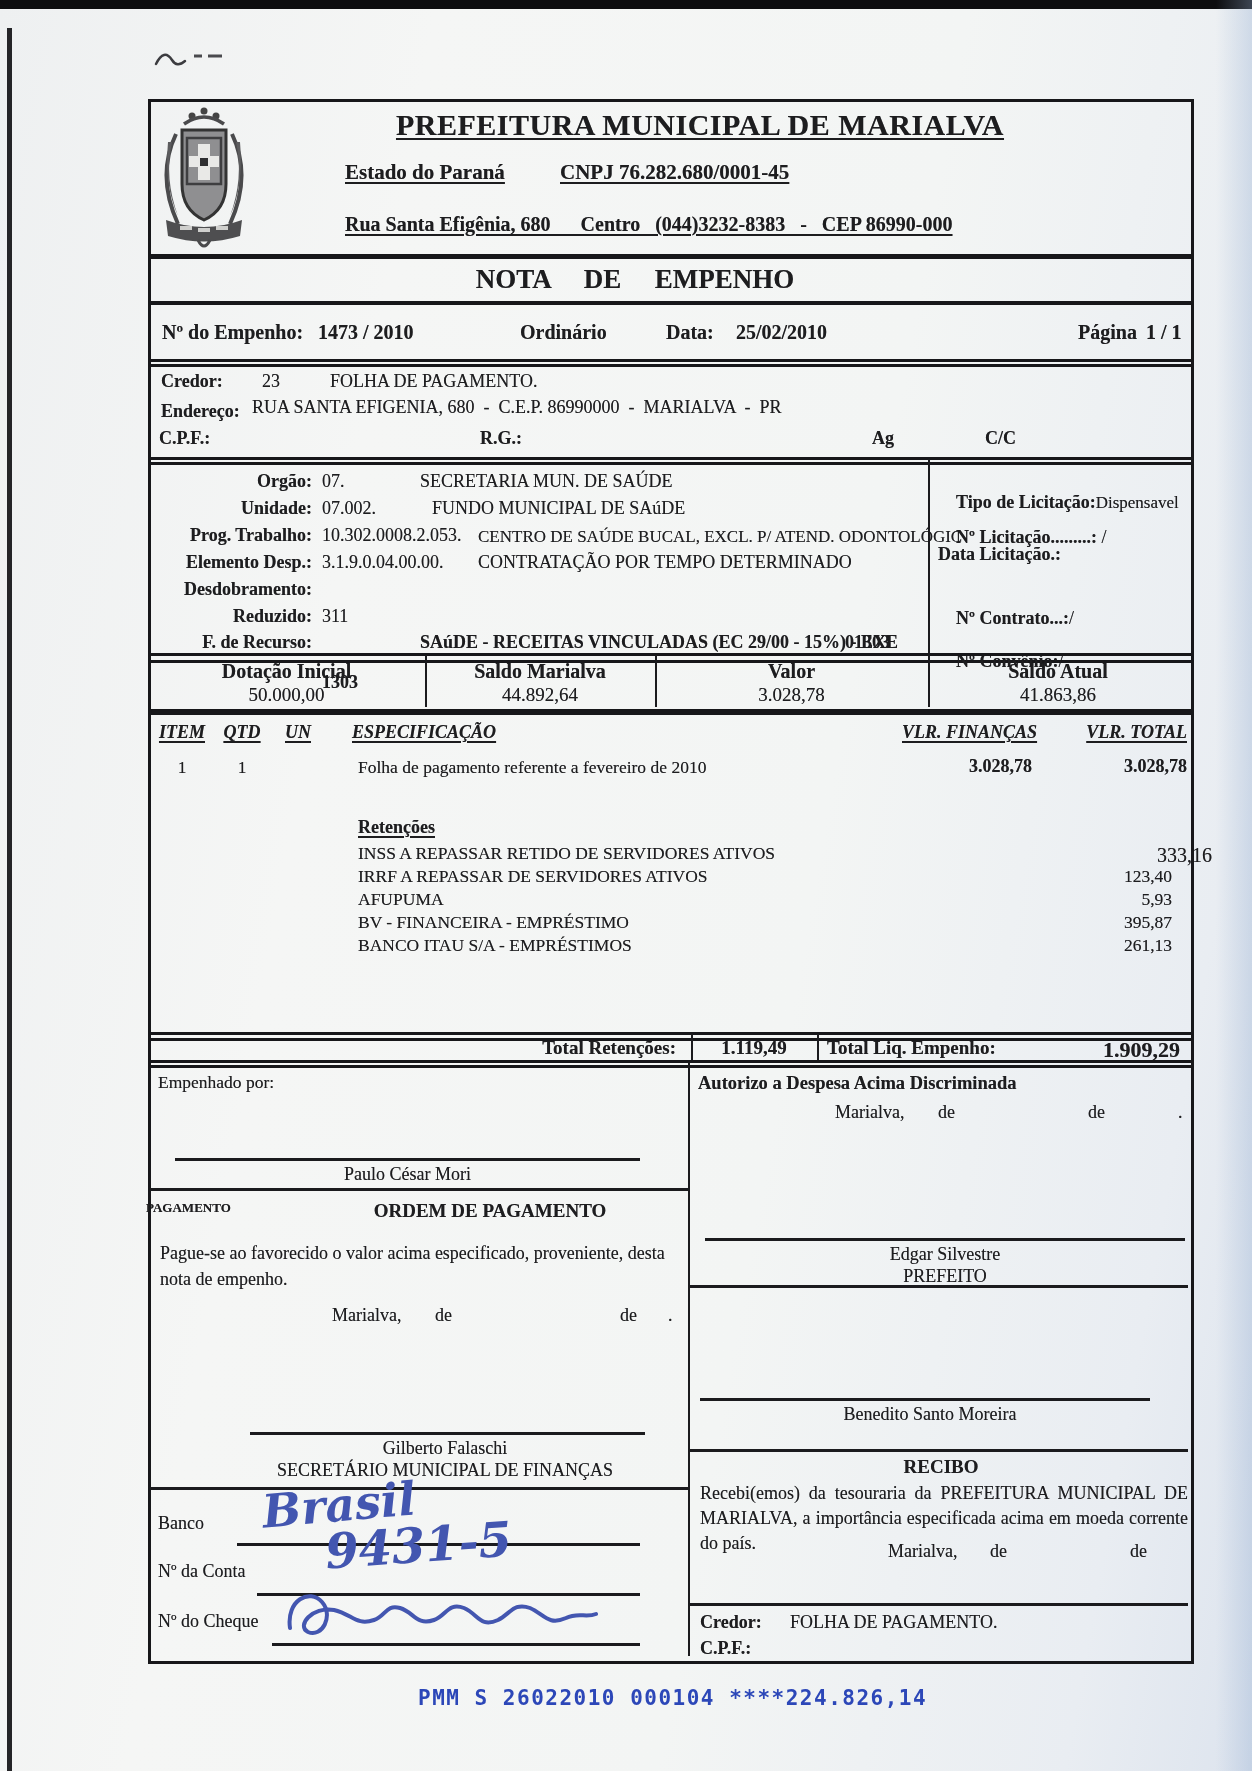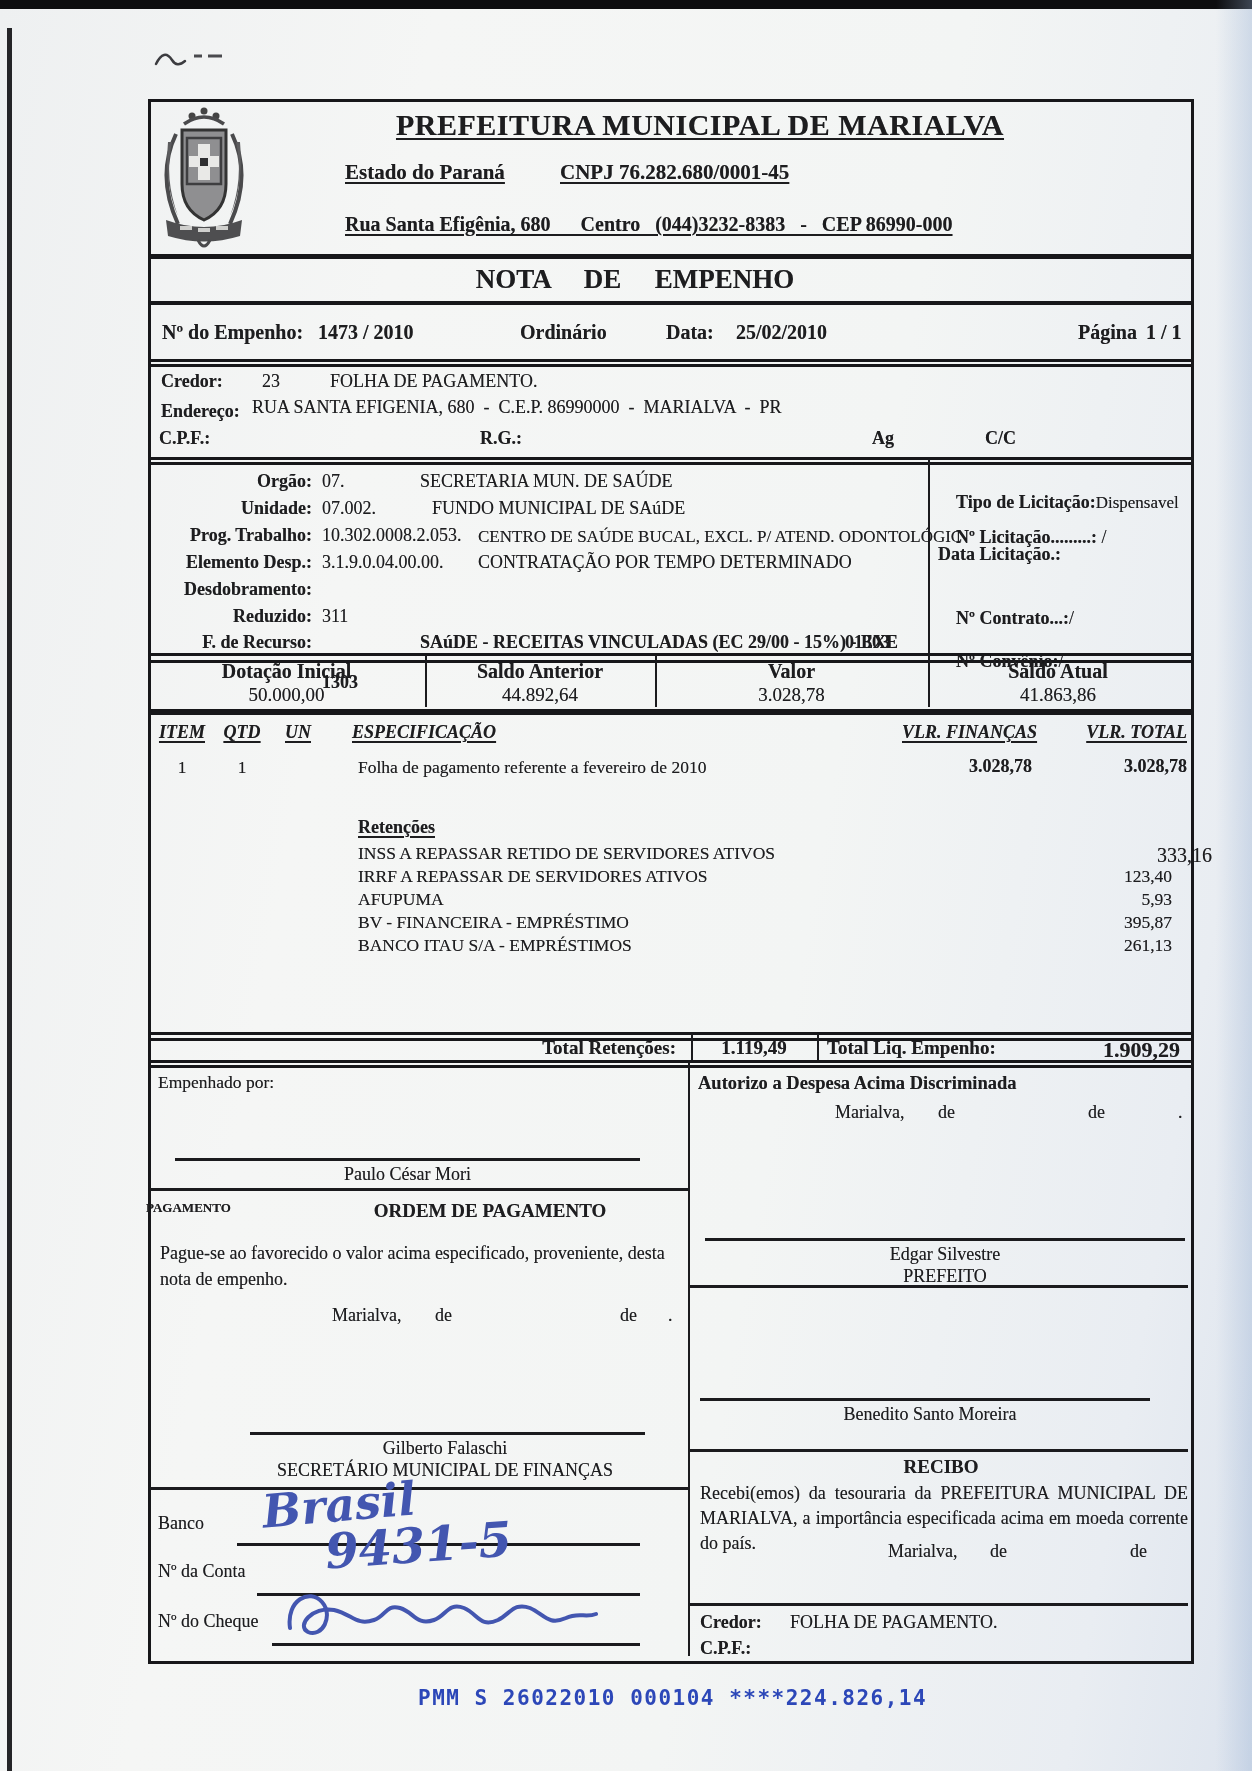--- a/index.html
+++ b/index.html
@@ -130,21 +130,21 @@
     <span class="bd">Nº Convênio:</span><span>/</span>
   </div>
 
   <div class="bx" style="left:148px;top:653px;width:1040px;height:56px;"></div>
   <div class="vln" style="left:425px;top:655px;height:52px;"></div>
   <div class="vln" style="left:655px;top:655px;height:52px;"></div>
   <div class="vln" style="left:928px;top:655px;height:52px;"></div>
 
   <div class="t bd c" style="left:148px;top:659px;width:277px;font-size:20px;">Dotação Inicial</div>
   <div class="t c" style="left:148px;top:684px;width:277px;font-size:19px;">50.000,00</div>
-  <div class="t bd c" style="left:425px;top:659px;width:230px;font-size:20px;">Saldo Anterior</div>
+  <div class="t bd c" style="left:425px;top:659px;width:230px;font-size:20px;">Saldo Marialva</div>
   <div class="t c" style="left:425px;top:684px;width:230px;font-size:19px;">44.892,64</div>
   <div class="t bd c" style="left:655px;top:659px;width:273px;font-size:20px;">Valor</div>
   <div class="t c" style="left:655px;top:684px;width:273px;font-size:19px;">3.028,78</div>
   <div class="t bd c" style="left:928px;top:659px;width:260px;font-size:20px;">Saldo Atual</div>
   <div class="t c" style="left:928px;top:684px;width:260px;font-size:19px;">41.863,86</div>
 
   <div class="bx" style="left:148px;top:709px;width:1040px;height:326px;"></div>
 
   <div class="t bd it u c" style="left:156px;top:722px;width:52px;">ITEM</div>
   <div class="t bd it u c" style="left:218px;top:722px;width:48px;">QTD</div>

